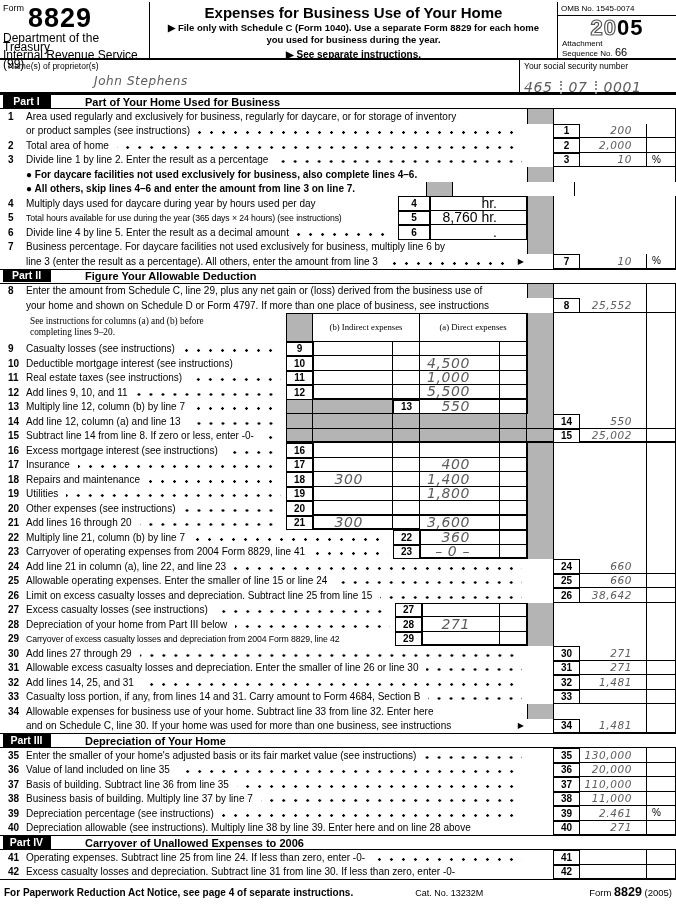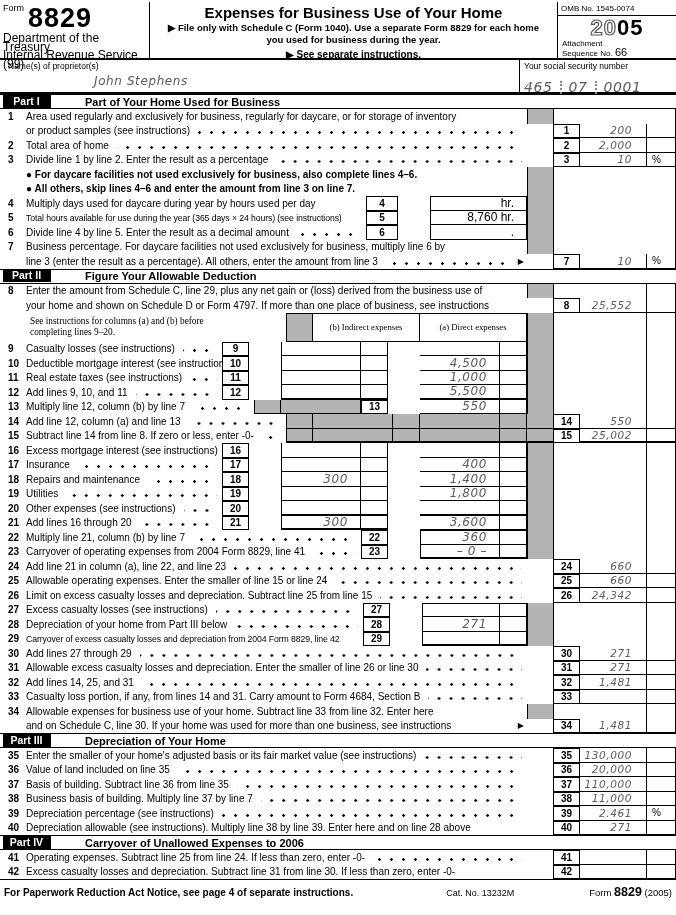--- a/index.html
+++ b/index.html
@@ -57,27 +57,27 @@
   .bb { border-bottom: 1.5px solid #000; }
   .br { border-right: 1.5px solid #000; }
   .bt { border-top: 1.5px solid #000; }
   .bb-th { border-bottom: 2.5px solid #000; }
   .numbox { width: 27px; border: 1.5px solid #000; font-weight: bold; justify-content: center; background:#fff; }
   .g { width: 26px; }
   .n-fill { width: 27px; }
   .amt { width: 66px; justify-content: flex-end; padding-right: 14px; font-size: 10.5px; }
   .cents { width: 30px; padding-left: 5px; font-size: 10px; }
   .val-print { font-size: 10px; }
-  .ic { justify-content: flex-end; padding-right: 12px; font-size: 12px; margin-left: 32px; }
+  .ic { justify-content: flex-end; padding-right: 29px; font-size: 14px; }
   .ihead { justify-content: center; font-size: 8.7px; }
   .note { font-size: 9.3px; line-height: 11px; white-space: nowrap; }
   
   .footer { display:flex; align-items: baseline; padding: 5px 4px 0 4px; }
   .foot-notice { font-weight: bold; font-size: 10px; }
-  .foot-cat { font-size: 9px; margin-left: 93px; }
+  .foot-cat { font-size: 9px; margin-left: 62px; }
   .foot-form { margin-left: auto; font-size: 9.5px; }
   .foot-form b { font-size: 12.5px; }
 </style>
 </head>
 <body>
 
 <div class="hdr">
   <div class="hdr-l">
     <div>
       <span class="form-word">Form</span><span class="form-num-big">8829</span>
@@ -173,21 +173,21 @@
         <div class="ln"></div>
         <div class="lbl bold">● For daycare facilities not used exclusively for business, also complete lines 4–6.</div>
         <div class="" style="flex: 1 1 0%;"></div>
       </div>
       <div class="cell g gray bl"></div>
       <div class="cell n-fill bl"></div>
       <div class="cell amt"></div>
       <div class="cell cents br"></div>
     </div>
     <div class="row">
-      <div class="lblwrap" style="width: 527px;">
+      <div class="lblwrap" style="width: 426px;">
         <div class="ln"></div>
         <div class="lbl bold">● All others, skip lines 4–6 and enter the amount from line 3 on line 7.</div>
         <div class="" style="flex: 1 1 0%;"></div>
       </div>
       <div class="cell g gray bl"></div>
       <div class="cell n-fill bl"></div>
       <div class="cell amt"></div>
       <div class="cell cents br"></div>
     </div>
     <div class="row">
@@ -552,21 +552,21 @@
       <div class="cell cents bl br bb"></div>
     </div>
     <div class="row">
       <div class="lblwrap" style="width: 527px;">
         <div class="ln">26</div>
         <div class="lbl">Limit on excess casualty losses and depreciation. Subtract line 25 from line 15</div>
         <div class="dots"></div>
       </div>
       <div class="cell g"></div>
       <div class="cell numbox">26</div>
-      <div class="cell amt hand bb">24,342</div>
+      <div class="cell amt hand bb">38,642</div>
       <div class="cell cents bl br bb"></div>
     </div>
     <div class="row">
       <div class="lblwrap" style="width: 395px;">
         <div class="ln">27</div>
         <div class="lbl">Excess casualty losses (see instructions)</div>
         <div class="dots"></div>
       </div>
       <div class="cell numbox bt" style="width: 27px;">27</div>
       <div class="cell ic hand bl br bb bt" style="width: 78px;"></div>

